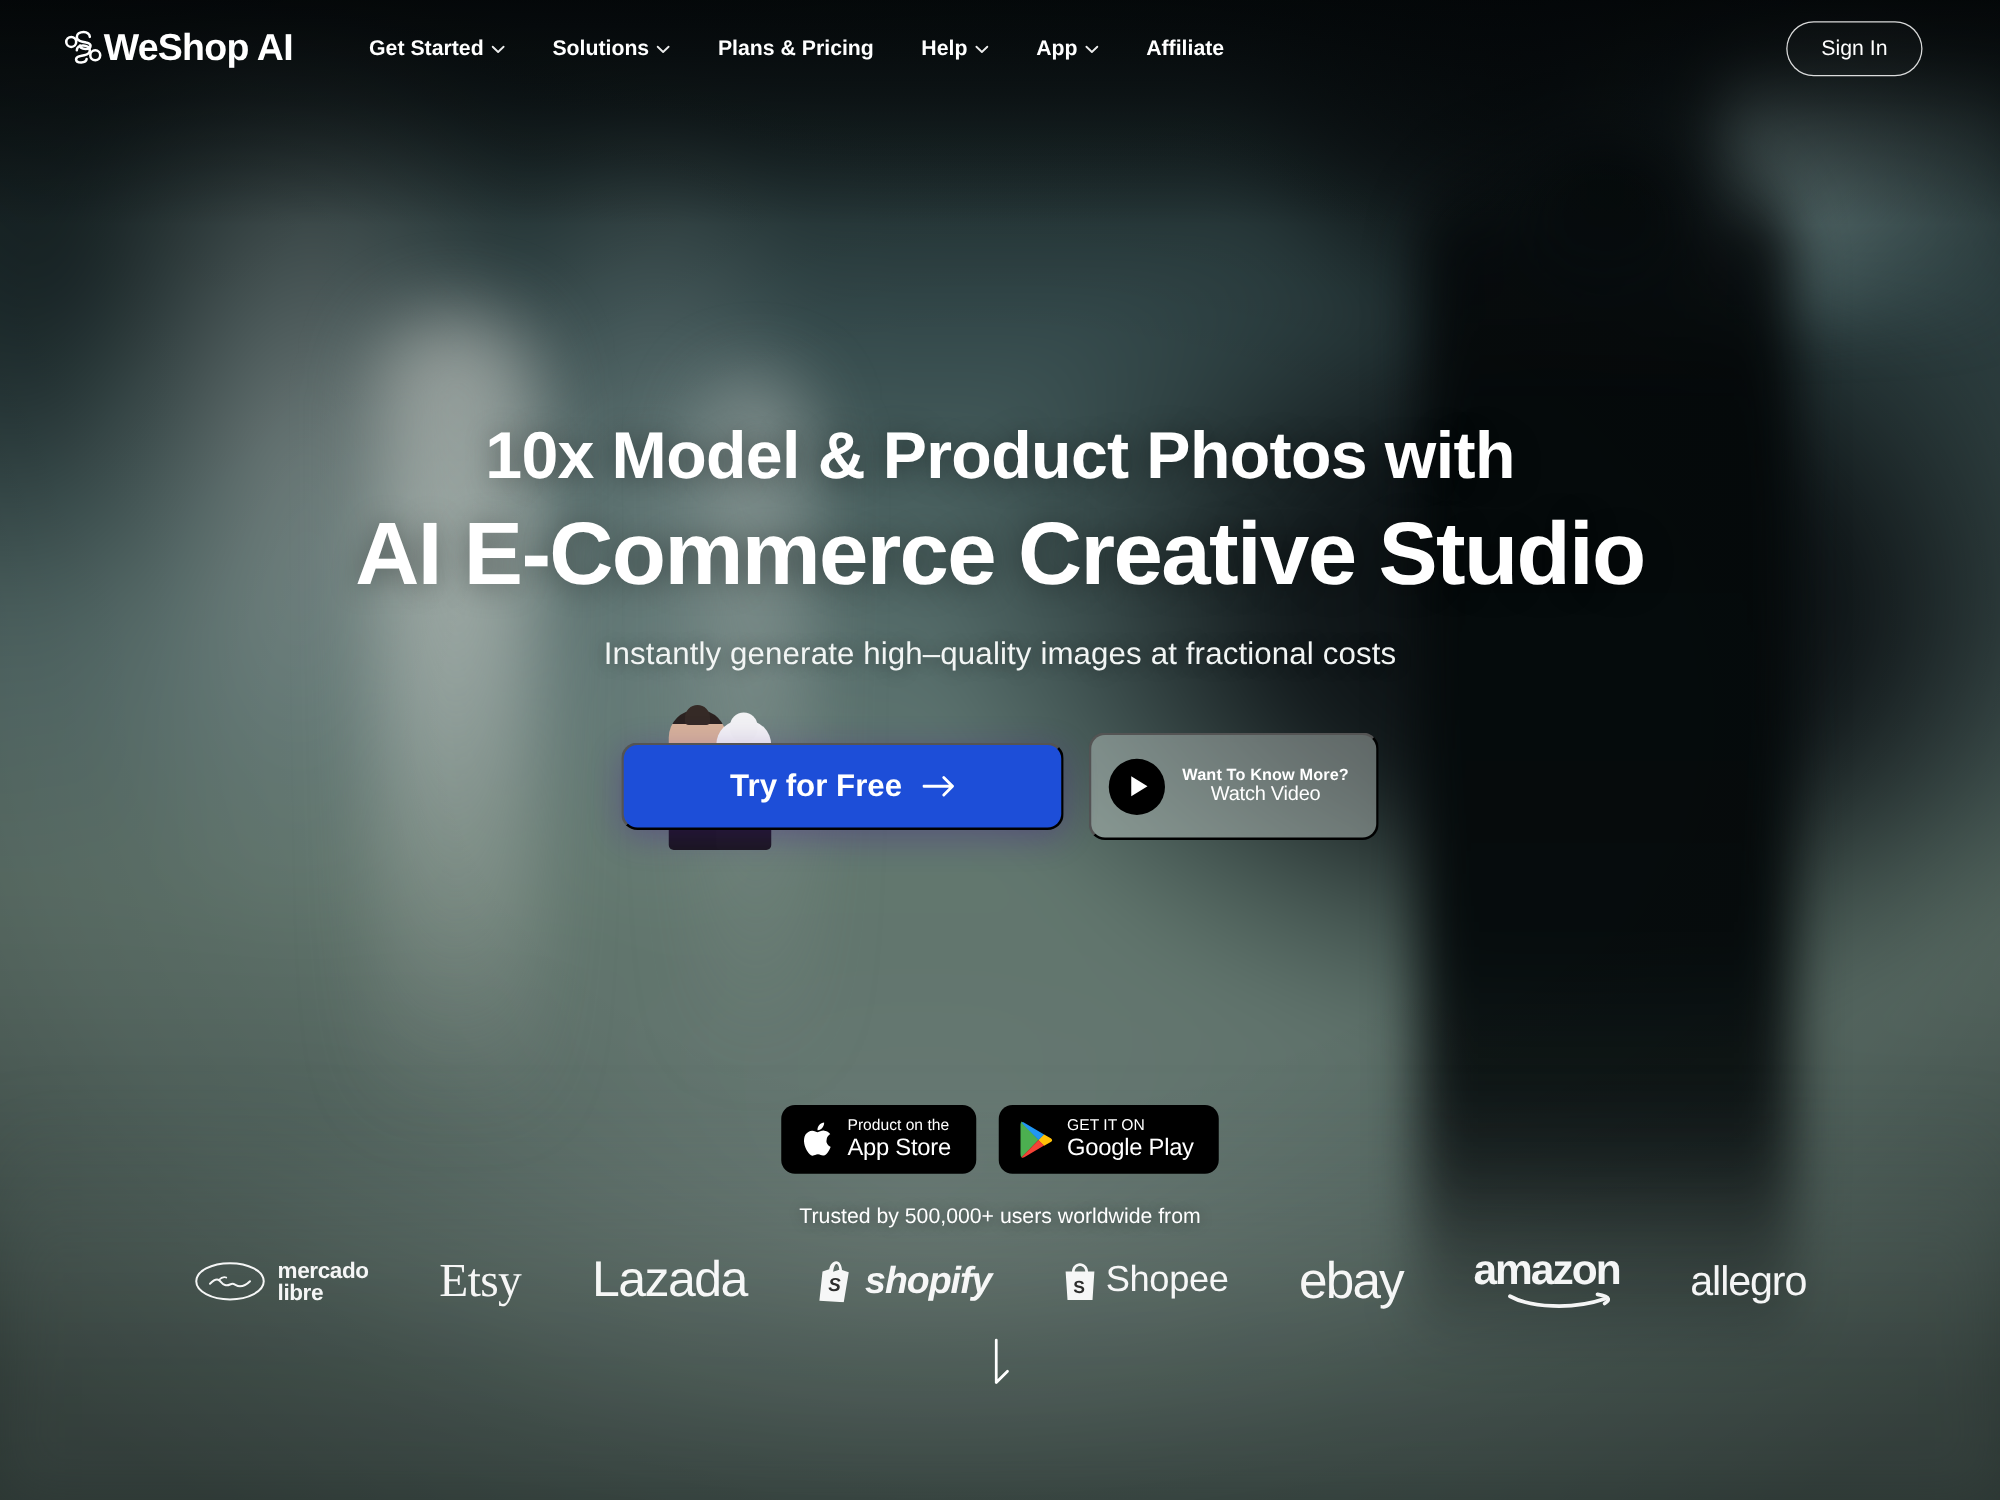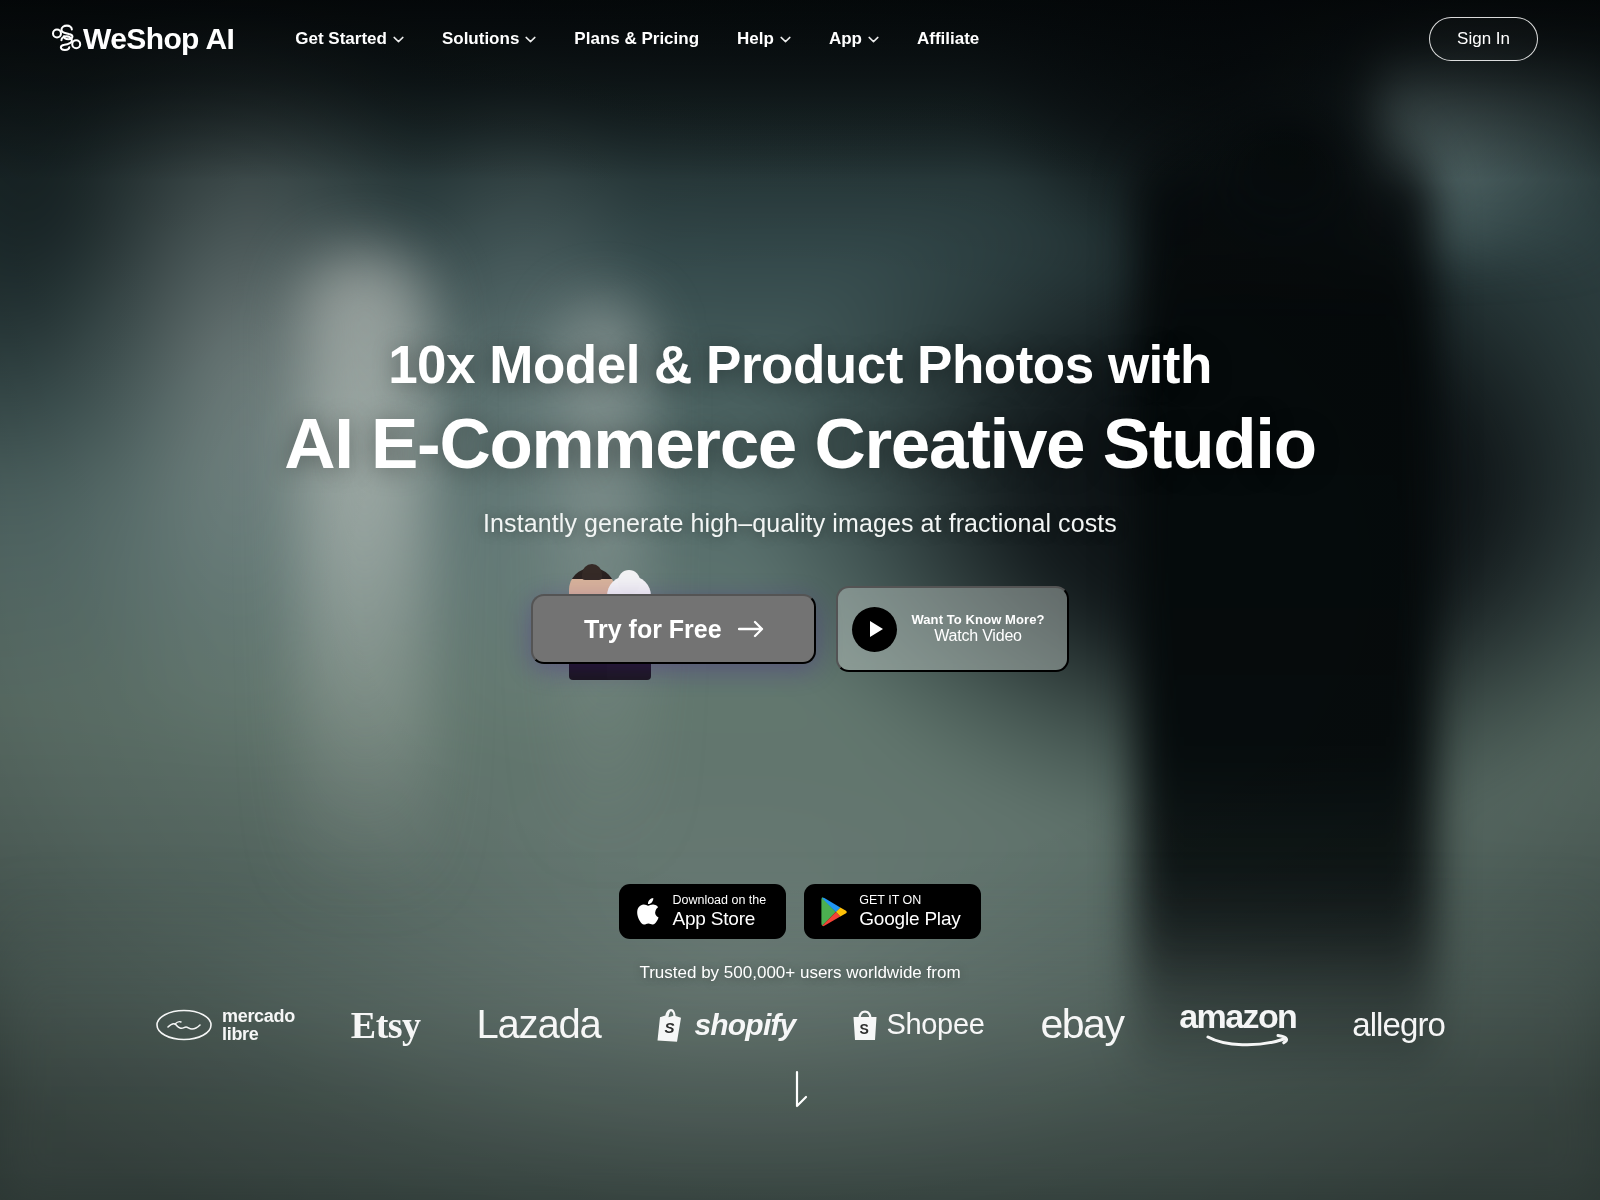--- a/index.html
+++ b/index.html
@@ -133,22 +133,22 @@
     background:linear-gradient(180deg, #f4f4f6 0 34px, #1a181c 34px 100%);
     border-radius:20px 20px 4px 4px;
   }
   .m-dummy::after{
     content:""; position:absolute; left:11px; top:-6px; width:22px; height:24px;
     background:#f2f2f4; border-radius:11px;
   }
 
   .btn-primary {
     position:relative; z-index:2;
-    background:#737373; border-radius:13px;
-    height:70px; width:285px;
+    background:#1d4ed8; border-radius:13px;
+    height:70px; width:354px;
     display:flex; align-items:center; justify-content:center; gap:16px;
     color:#fff; font-size:25px; font-weight:700; cursor:pointer;
     box-shadow:0 6px 26px rgba(70,20,150,0.32);
   }
   .arrow-r { width:26px; height:18px; }
 
   .btn-video {
     height:86px; padding:0 22px 0 14px;
     background:rgba(206,214,210,0.42);
     border-radius:13px; display:flex; align-items:center; gap:14px;
@@ -184,21 +184,21 @@
 
   
   .brands {
     margin-top:18px; width:1290px;
     display:flex; align-items:center; justify-content:space-between;
     opacity:0.95;
   }
   .brand { display:flex; align-items:center; color:#fff; white-space:nowrap; }
   .b-ml { gap:9px; }
   .b-ml-txt { display:flex; flex-direction:column; line-height:1.0; font-size:18px; font-weight:700; letter-spacing:-0.3px; }
-  .b-etsy { font-family:"Liberation Serif", serif; font-size:38px; font-weight:700; letter-spacing:-0.5px; }
+  .b-etsy { font-family:"Liberation Serif", serif; font-size:38px; font-weight:400; letter-spacing:-0.5px; }
   .b-lazada { font-size:40px; font-weight:400; letter-spacing:-1.2px; }
   .b-shopify { gap:8px; font-size:30px; font-weight:700; font-style:italic; letter-spacing:-0.8px; }
   .b-shopee { gap:7px; font-size:29px; font-weight:400; letter-spacing:-0.3px; }
   .b-ebay { font-size:41px; font-weight:400; letter-spacing:-1.5px; }
   .b-amazon { flex-direction:column; align-items:flex-end; font-size:34px; font-weight:700; letter-spacing:-1.6px; line-height:0.88; }
   .b-allegro { font-size:33px; font-weight:400; letter-spacing:-0.9px; }
 
   .scroll-ind { margin-top:22px; }
 </style>
 </head>
@@ -305,21 +305,21 @@
   </div>
 
   <div class="stores">
 
     <a class="badge">
       <svg width="26" height="31" viewBox="0 0 26 31" fill="#fff">
         <path d="M20.3 16.3c0-3.4 2.8-5 2.9-5.1-1.6-2.3-4-2.6-4.9-2.7-2.1-.2-4.1 1.2-5.1 1.2-1.1 0-2.7-1.2-4.4-1.2-2.2 0-4.3 1.3-5.5 3.3-2.3 4.1-.6 10.1 1.7 13.4 1.1 1.6 2.4 3.4 4.1 3.3 1.7-.1 2.3-1.1 4.3-1.1s2.5 1.1 4.3 1c1.8 0 2.9-1.6 4-3.2 1.3-1.9 1.8-3.7 1.8-3.8-.1-.1-3.4-1.3-3.4-5.1z"></path>
         <path d="M16.9 6.2c.9-1.1 1.5-2.7 1.4-4.2-1.3.1-3 .9-3.9 2-.8 1-1.6 2.6-1.4 4.1 1.5.1 3-.8 3.9-1.9z"></path>
       </svg>
       <span class="badge-txt">
-        <span class="badge-small">Download on the</span>
+        <span class="badge-small">Product on the</span>
         <span class="badge-big">App Store</span>
       </span>
     </a>
 
     <a class="badge">
       <svg width="28" height="31" viewBox="0 0 28 31">
         <path d="M2.2 1.3C1.7 1.8 1.4 2.6 1.4 3.6v23.8c0 1 .3 1.8.8 2.3l.2.1L15.8 16v-.3L2.4 1.2l-.2.1z" fill="#4CAF50"></path>
         <path d="M20.2 20.5l-4.4-4.4v-.3l4.4-4.4.1.1 5.3 3c1.5.9 1.5 2.3 0 3.1l-5.3 3-.1-.1z" fill="#FFC107"></path>
         <path d="M20.3 20.4L15.8 16 2.2 29.7c.5.5 1.3.6 2.2.1l15.9-9.4" fill="#F44336"></path>
         <path d="M20.3 11.5L4.4 2.1c-.9-.5-1.7-.4-2.2.1L15.8 16l4.5-4.5z" fill="#2196F3"></path>

